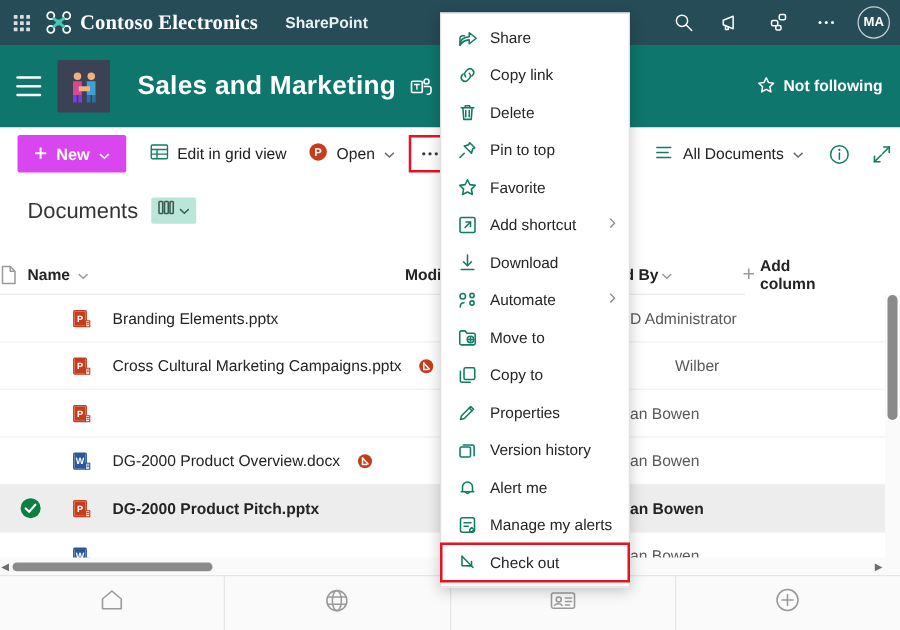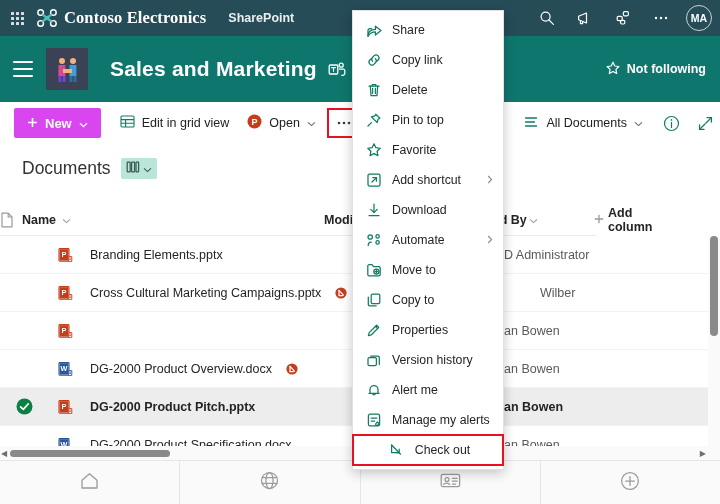--- a/index.html
+++ b/index.html
@@ -150,21 +150,21 @@
     padding:4px 0; z-index:50;
   }
   .mi {
     height:30px; display:flex; align-items:center; gap:10px;
     padding:0 10px 0 12px; font-size:12.3px; color:#242424; cursor:pointer;
     position:relative;
   }
   .mi .mlabel { white-space:nowrap; }
   .mi .sub { margin-left:auto; color:#8a8a8a; font-size:11px; }
   .mi .micon { width:17px; display:flex; align-items:center; justify-content:center; }
-  .mi.highlight { outline:2px solid #e81123; outline-offset:-1px;justify-content:center; }
+  .mi.highlight { outline:2px solid #e81123; outline-offset:-1px; }
 
   svg { overflow:visible; }
 </style>
 </head>
 <body>
 
 <div id="app">
 
   <div class="suitebar">
     <div class="waffle">
@@ -516,23 +516,20 @@
         <div class="col-check"></div>
         <div class="col-icon">
           <svg width="15" height="16" viewBox="0 0 15 16">
             <rect x="1" y="1.6" width="10" height="12.6" rx="0.8" fill="#ffffff" stroke="#2b579a" stroke-width="1.1"></rect>
             <rect x="1.6" y="2.2" width="8.8" height="11.4" fill="#2b579a"></rect>
             <text x="6" y="10.4" font-size="7.2" font-weight="700" fill="#ffffff" text-anchor="middle" font-family="Liberation Sans, sans-serif">W</text>
             <path d="M10.4 9.6 h3.4 v4.8 h-3.4 z" fill="#ffffff" stroke="#2b579a" stroke-width="0.9"></path>
             <path d="M11.1 11 h2 M11.1 12.4 h2" stroke="#2b579a" stroke-width="0.8"></path>
           </svg>
         </div>
-        <div class="col-name">
-          <span class="fname">DG-2000 Product Specification.docx</span>
-        </div>
         <div class="modby" style="position: absolute; left: 504px;">an Bowen</div>
       </div>
     </div>
 
   <div class="vscroll">
     <div class="vthumb"></div>
     <div class="vcaret">▼</div>
   </div>
 
   <div class="hscroll">

